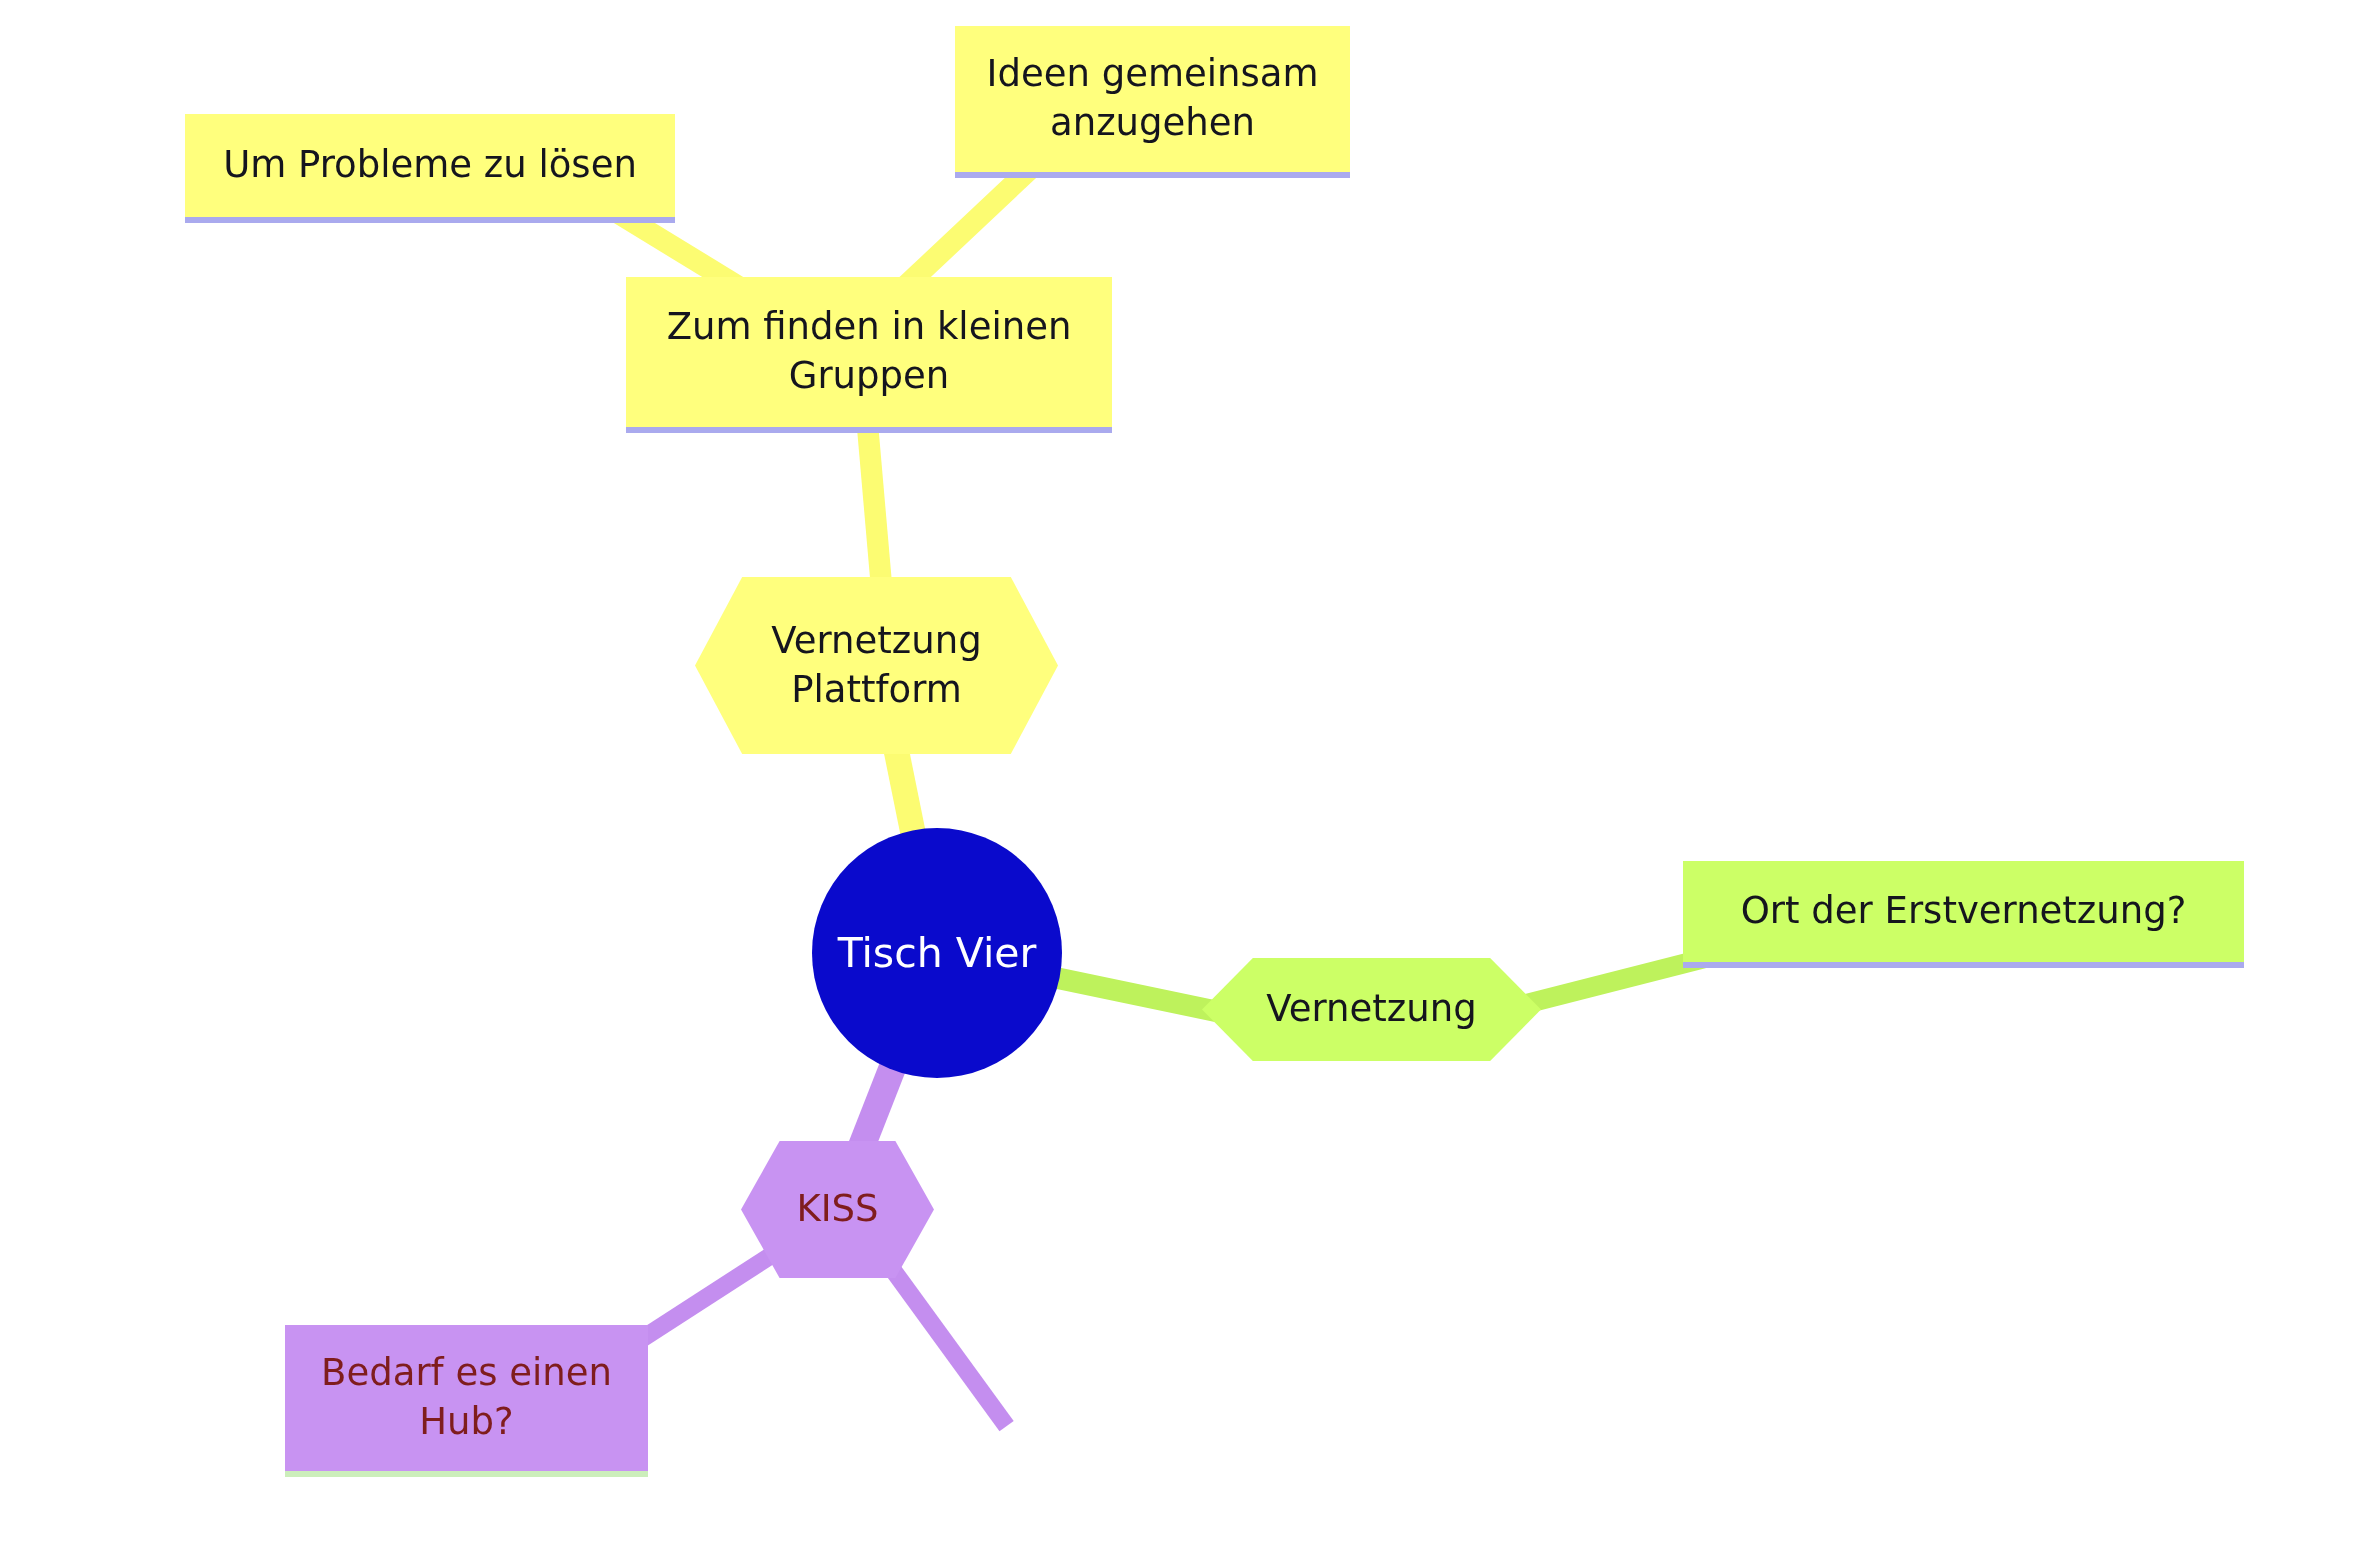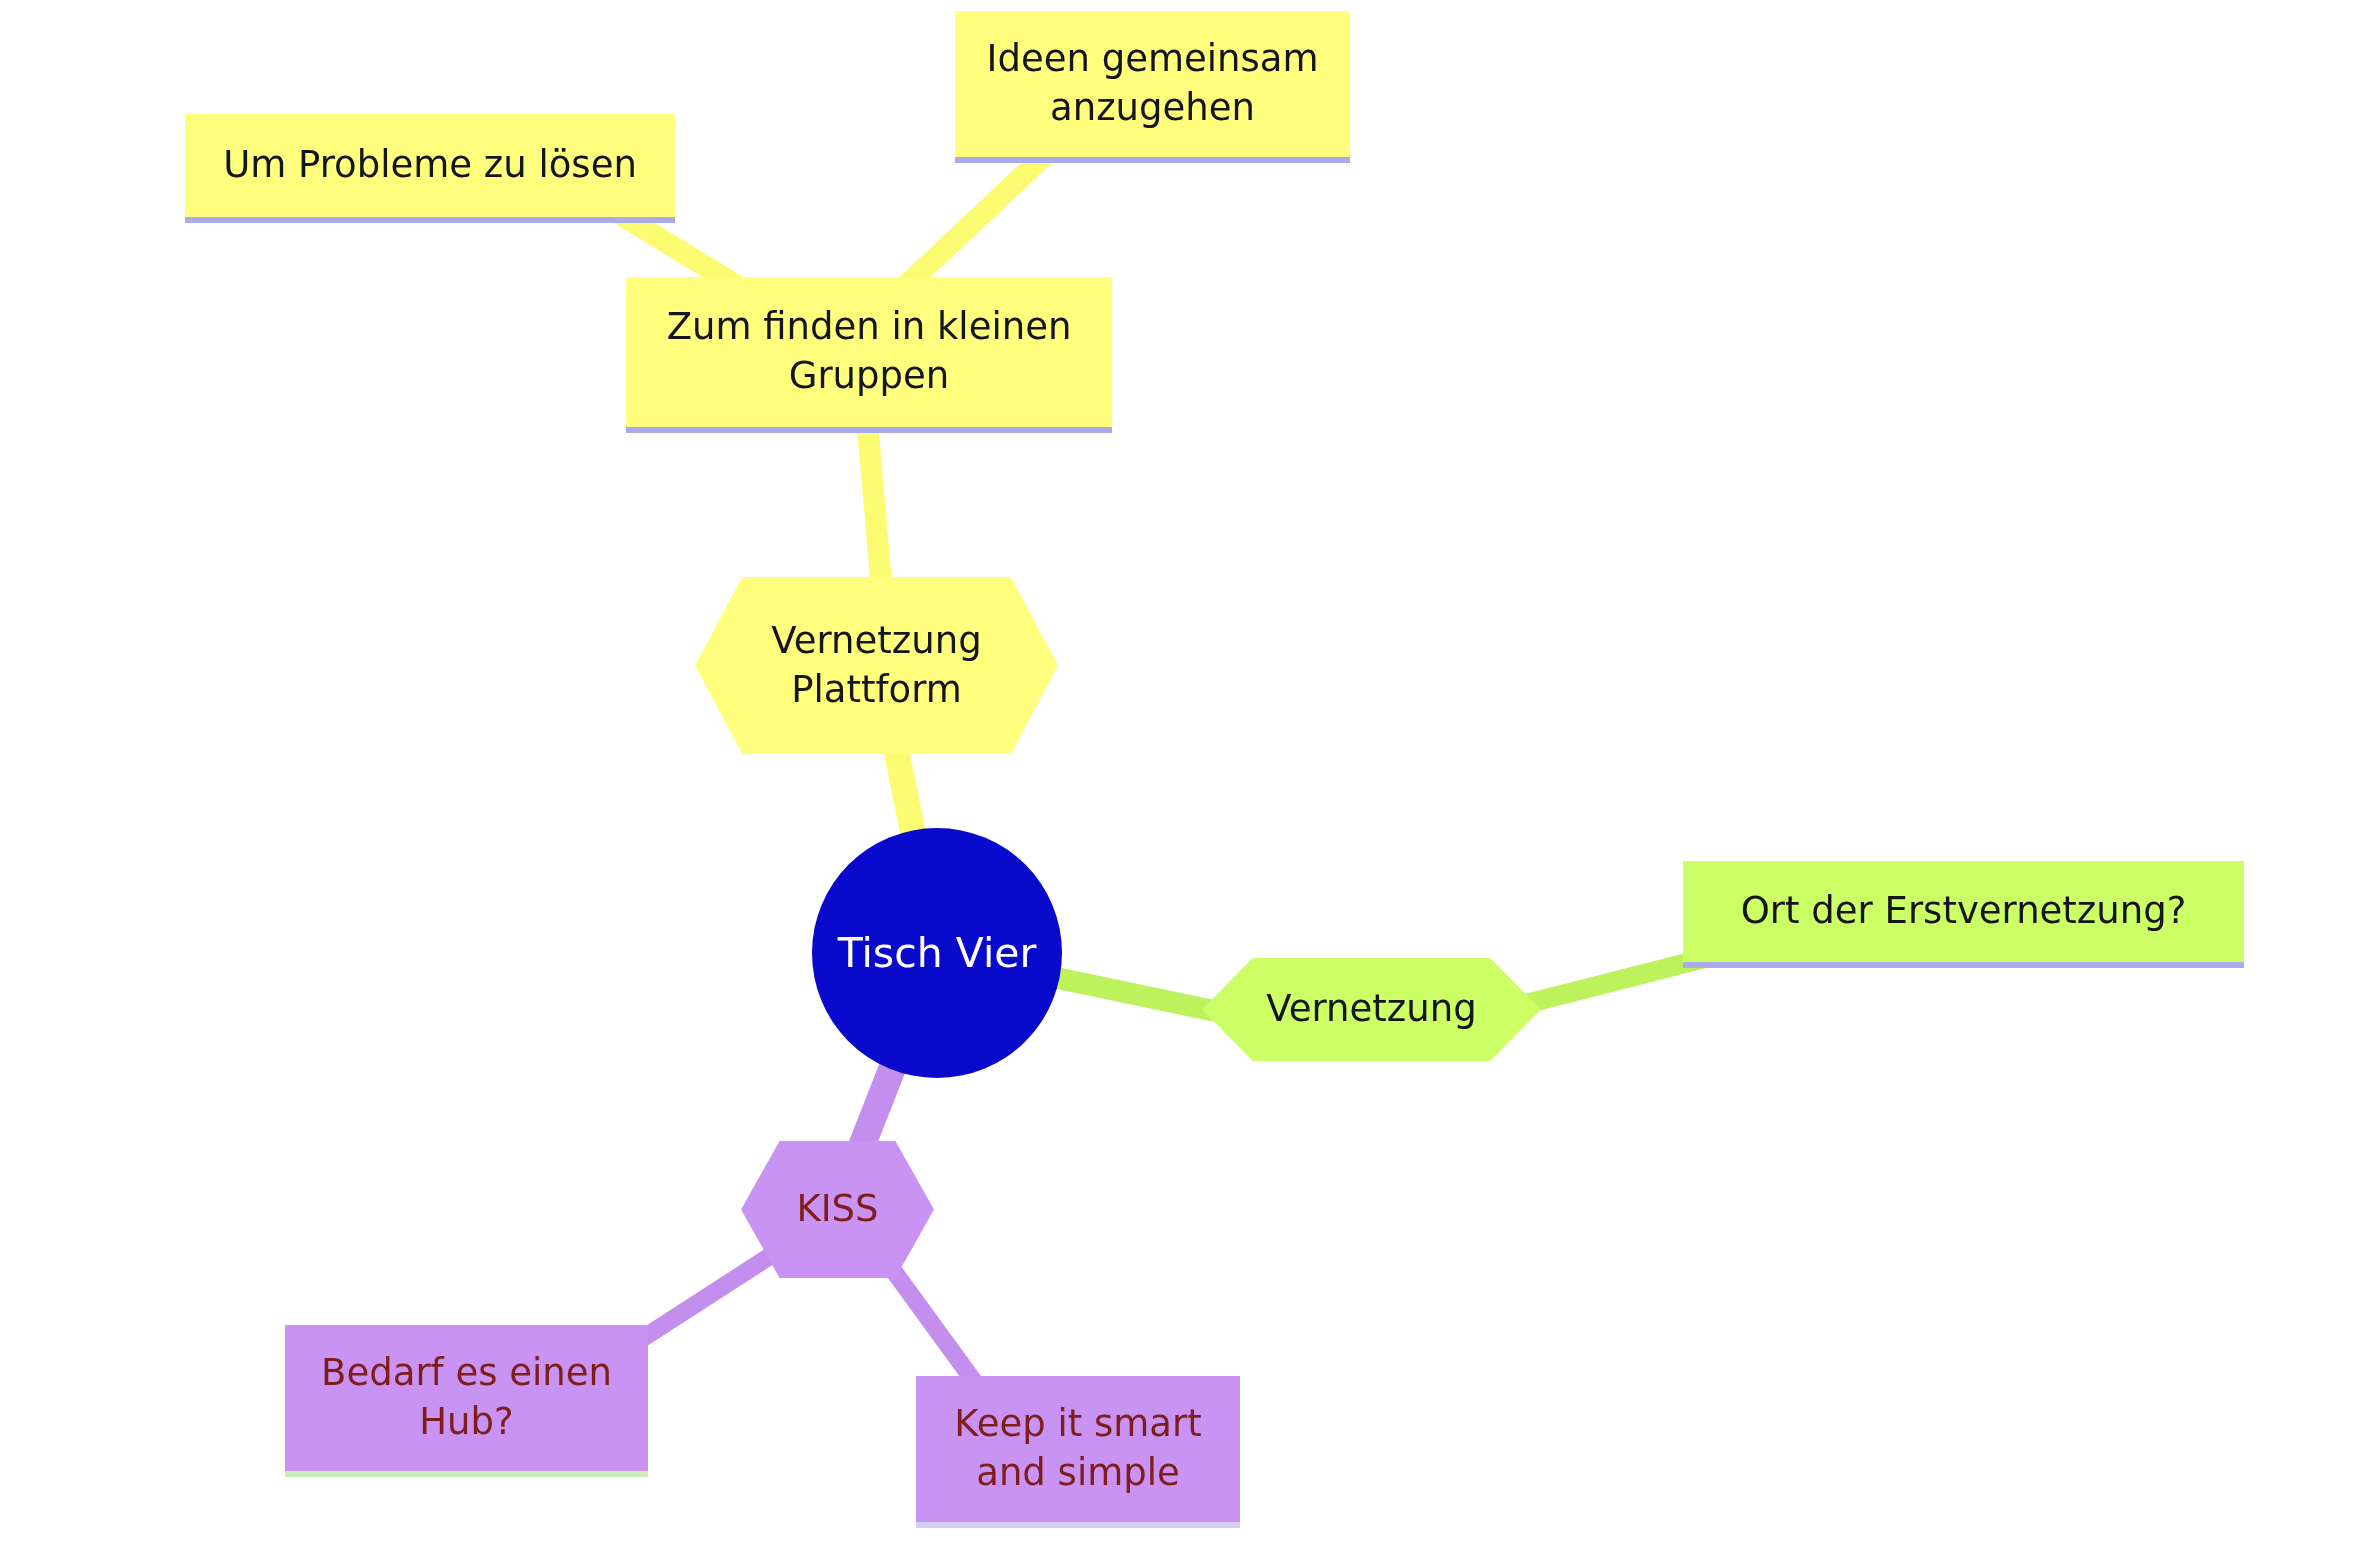--- a/index.html
+++ b/index.html
@@ -54,21 +54,21 @@
     <line x1="1530" y1="1038" x2="1765" y2="978" stroke="#BEF25C" stroke-width="20"></line>
     <line x1="961" y1="977" x2="858" y2="1240" stroke="#C48EEF" stroke-width="28"></line>
     <line x1="820" y1="1268" x2="628" y2="1392" stroke="#C48EEF" stroke-width="18"></line>
     <line x1="898" y1="1278" x2="1032" y2="1462" stroke="#C48EEF" stroke-width="18"></line>
   </svg>
 
   <div class="node rect yellow ul-lavender" style="left:185px;top:114px;width:490px;height:109px;">
     <span class="label">Um Probleme zu lösen</span>
   </div>
 
-  <div class="node rect yellow ul-lavender" style="left:955px;top:11px;width:395px;height:152px;">
+  <div class="node rect yellow ul-lavender" style="left:955px;top:26px;width:395px;height:152px;">
     <span class="label">Ideen gemeinsam anzugehen</span>
   </div>
 
   <div class="node rect yellow ul-lavender" style="left:626px;top:277px;width:486px;height:156px;">
     <span class="label">Zum finden in kleinen Gruppen</span>
   </div>
 
   <div class="node hex hex-lg yellow" style="left:695px;top:577px;width:363px;height:177px;">
     <span class="label">Vernetzung Plattform</span>
   </div>
@@ -86,18 +86,15 @@
   </div>
 
   <div class="node hex hex-sm purple" style="left:741px;top:1141px;width:193px;height:137px;padding:9.8px 29px;">
     <span class="label">KISS</span>
   </div>
 
   <div class="node rect purple ul-palegreen" style="left:285px;top:1325px;width:363px;height:152px;">
     <span class="label">Bedarf es einen Hub?</span>
   </div>
 
-  <div class="node rect purple ul-lilac" style="left:916px;top:1376px;width:324px;height:152px;">
-    <span class="label">Keep it smart and simple</span>
-  </div>
 
 </div>
 
 
 </body></html>

